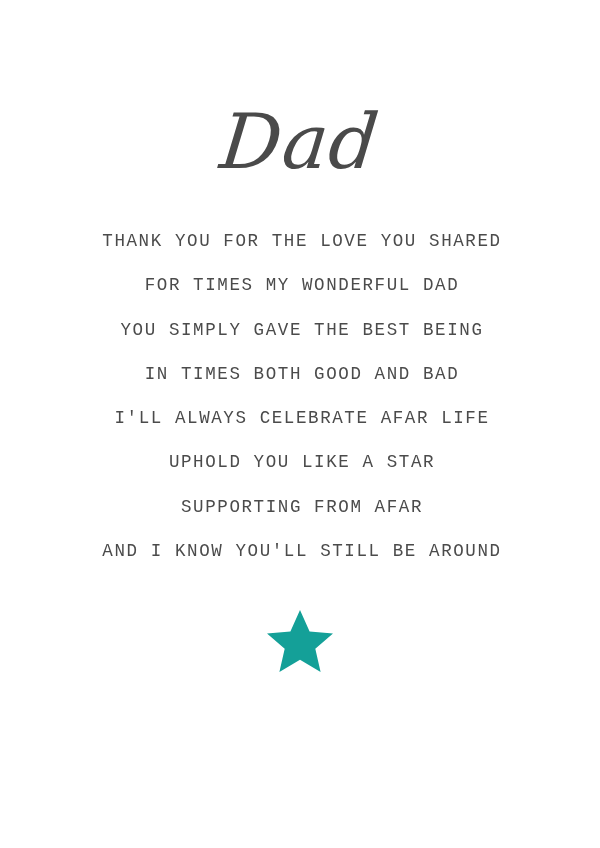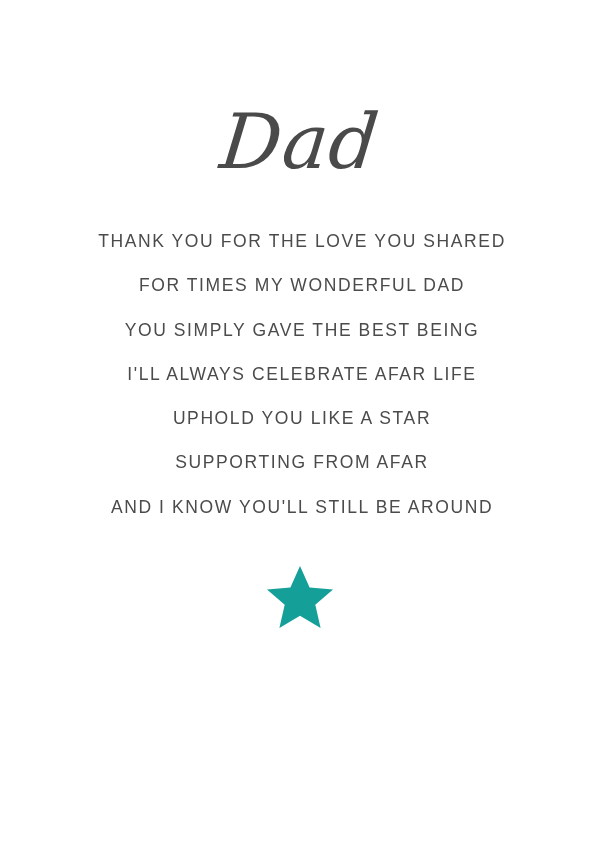--- a/index.html
+++ b/index.html
@@ -35,21 +35,21 @@
     -webkit-font-smoothing: antialiased;
     transform: skewX(-6deg);
   }
   .poem {
     margin-top: 52px;
     width: 100%;
     text-align: center;
     color: #4b4b4b;
   }
   .poem-line {
-    font-family: Liberation Sans, sans-serif;
+    font-family: Liberation Mono, monospace;
     font-size: 17.5px;
     letter-spacing: 1.6px;
     line-height: 1.1;
     margin: 0 0 25px 4px;
     white-space: nowrap;
     color: #4b4b4b;
     font-weight: 400;
   }
   .poem-line:last-child {
     margin-bottom: 0;
@@ -69,20 +69,21 @@
 <body>
 
 <div class="card">
 
   <div class="title">Dad</div>
 
   <div class="poem">
     <p class="poem-line">THANK YOU FOR THE LOVE YOU SHARED</p>
     <p class="poem-line">FOR TIMES MY WONDERFUL DAD</p>
     <p class="poem-line">YOU SIMPLY GAVE THE BEST BEING</p>
+    <p class="poem-line">IN TIMES BOTH GOOD AND BAD</p>
     <p class="poem-line">I'LL ALWAYS CELEBRATE AFAR LIFE</p>
     <p class="poem-line">UPHOLD YOU LIKE A STAR</p>
     <p class="poem-line">SUPPORTING FROM AFAR</p>
     <p class="poem-line">AND I KNOW YOU'LL STILL BE AROUND</p>
   </div>
 
   <div class="star-wrap">
     <svg width="66" height="64" viewBox="0 0 66 64" aria-hidden="true">
       <polygon points="33,1 42.6,22.4 66,24.4 48.3,39.8 53.6,63 33,50.8 12.4,63 17.7,39.8 0,24.4 23.4,22.4" fill="#14a098"></polygon>
     </svg>

